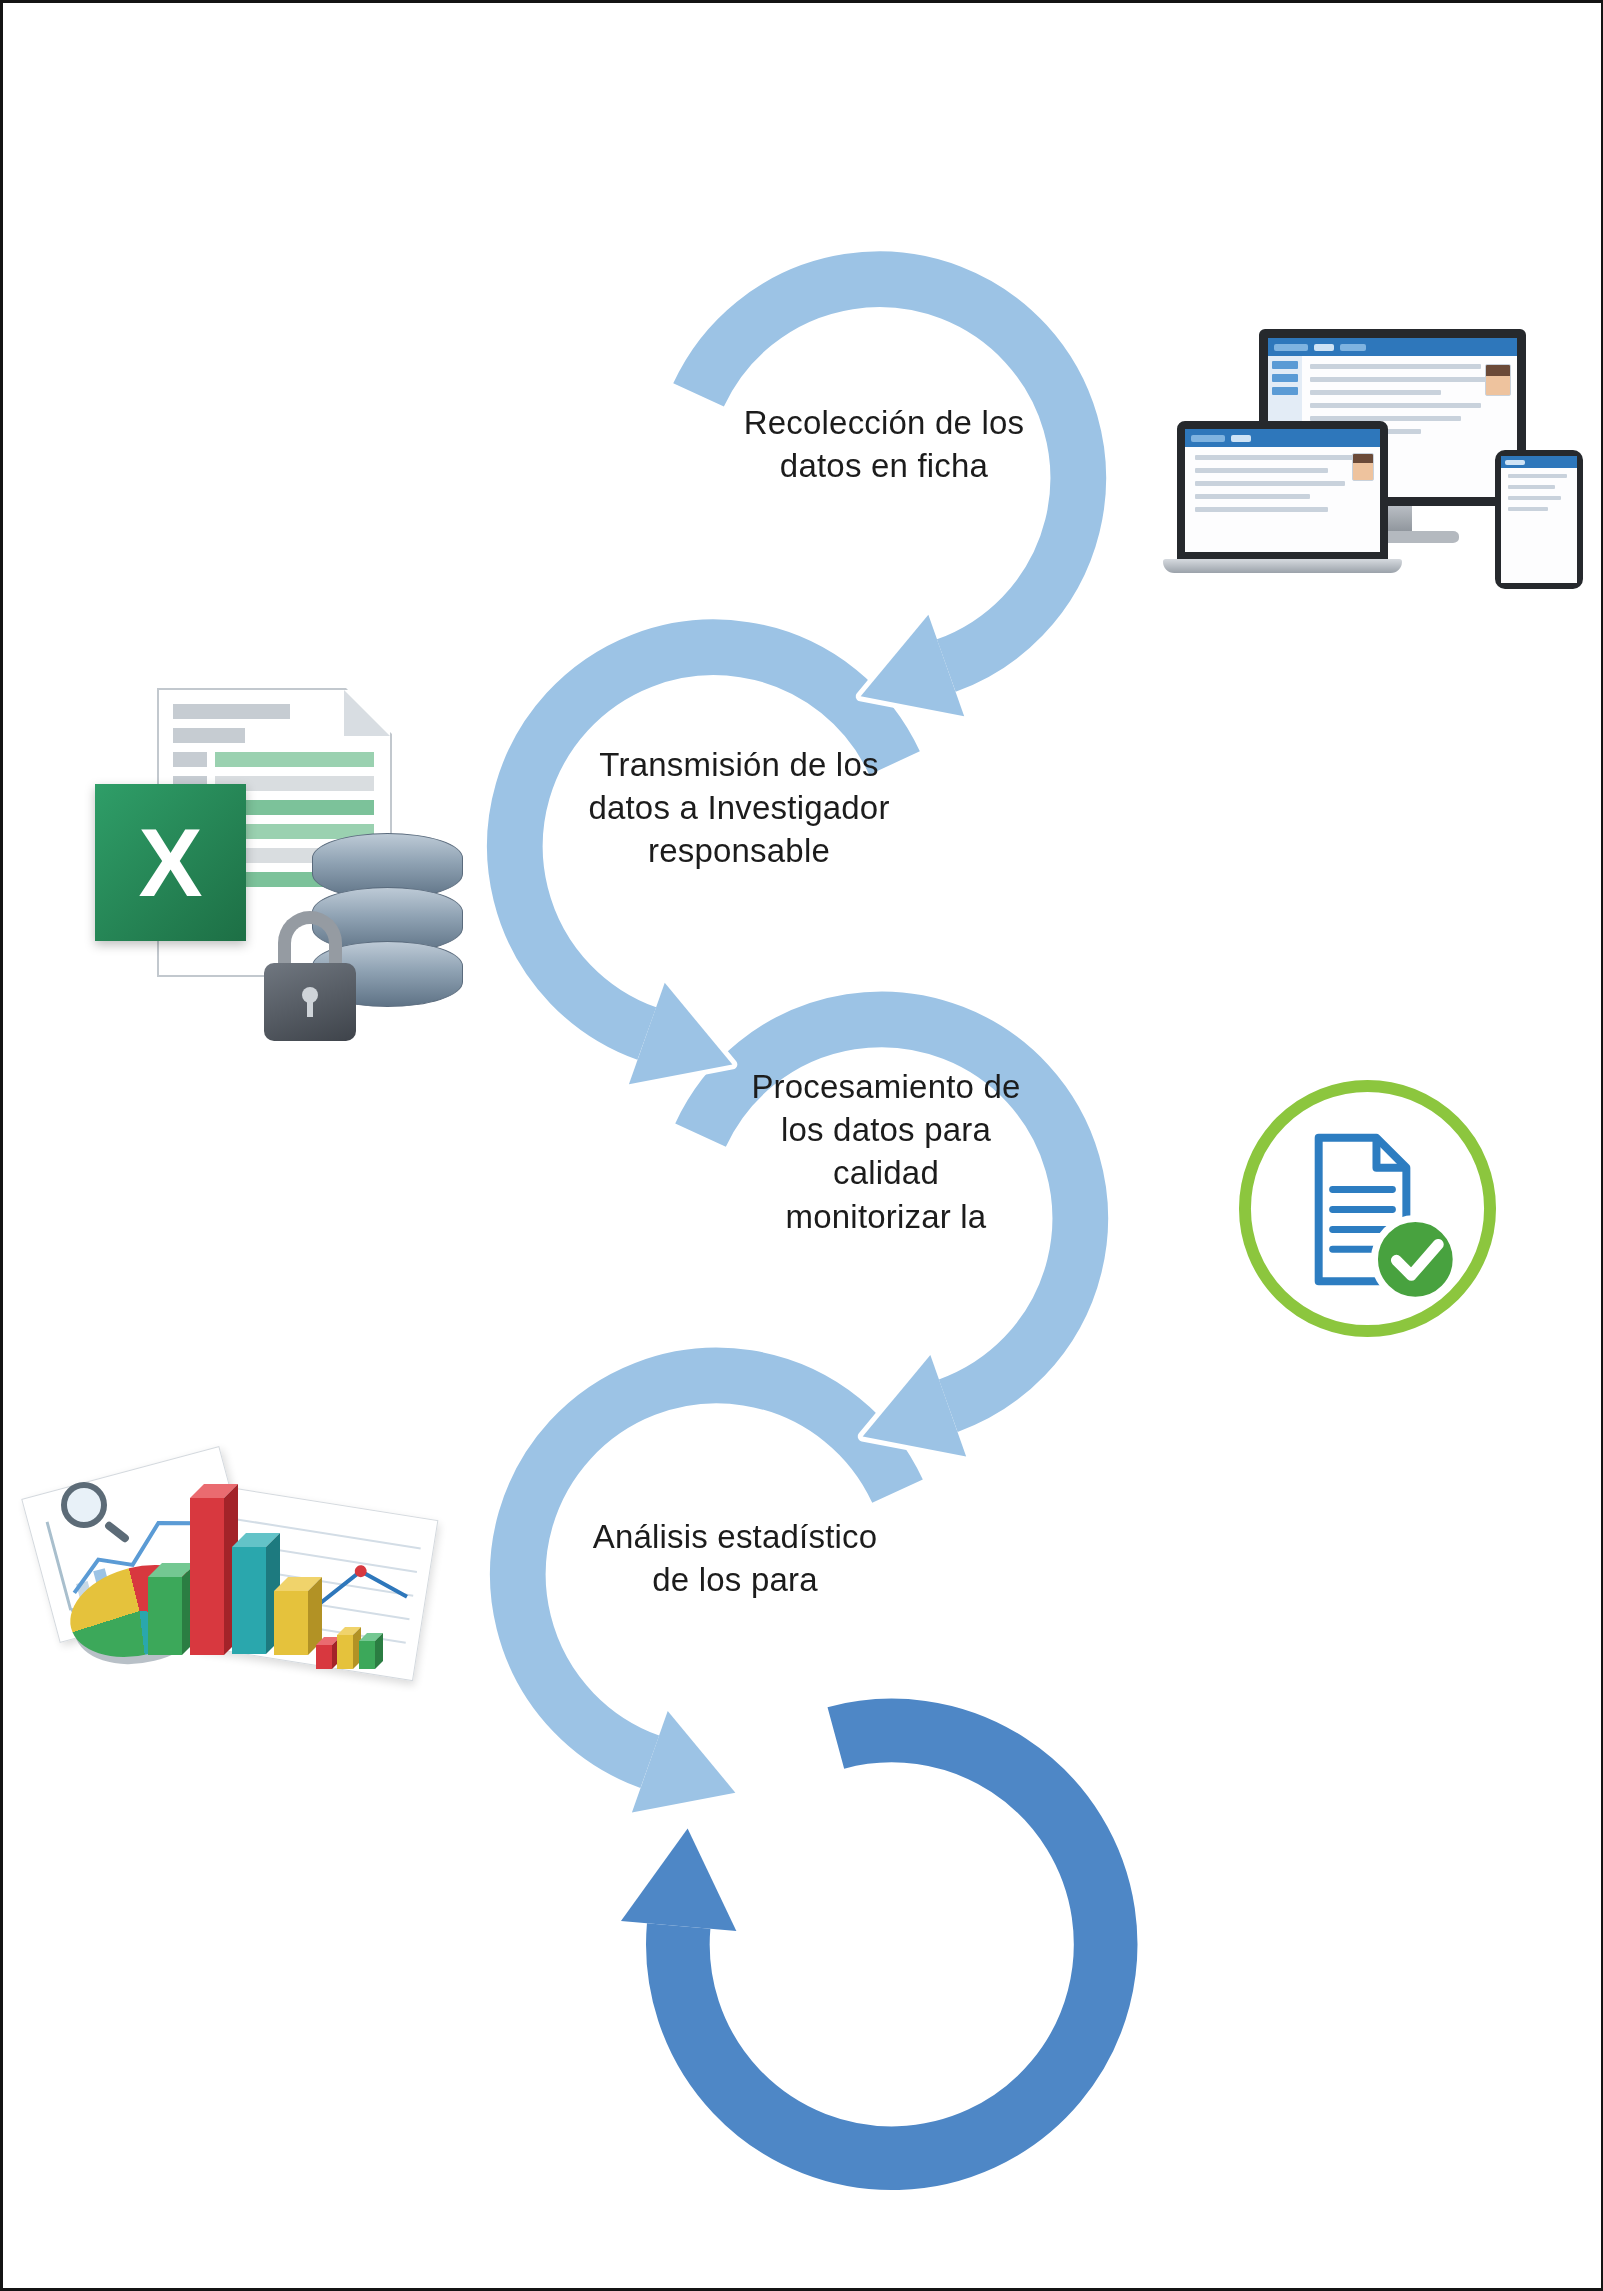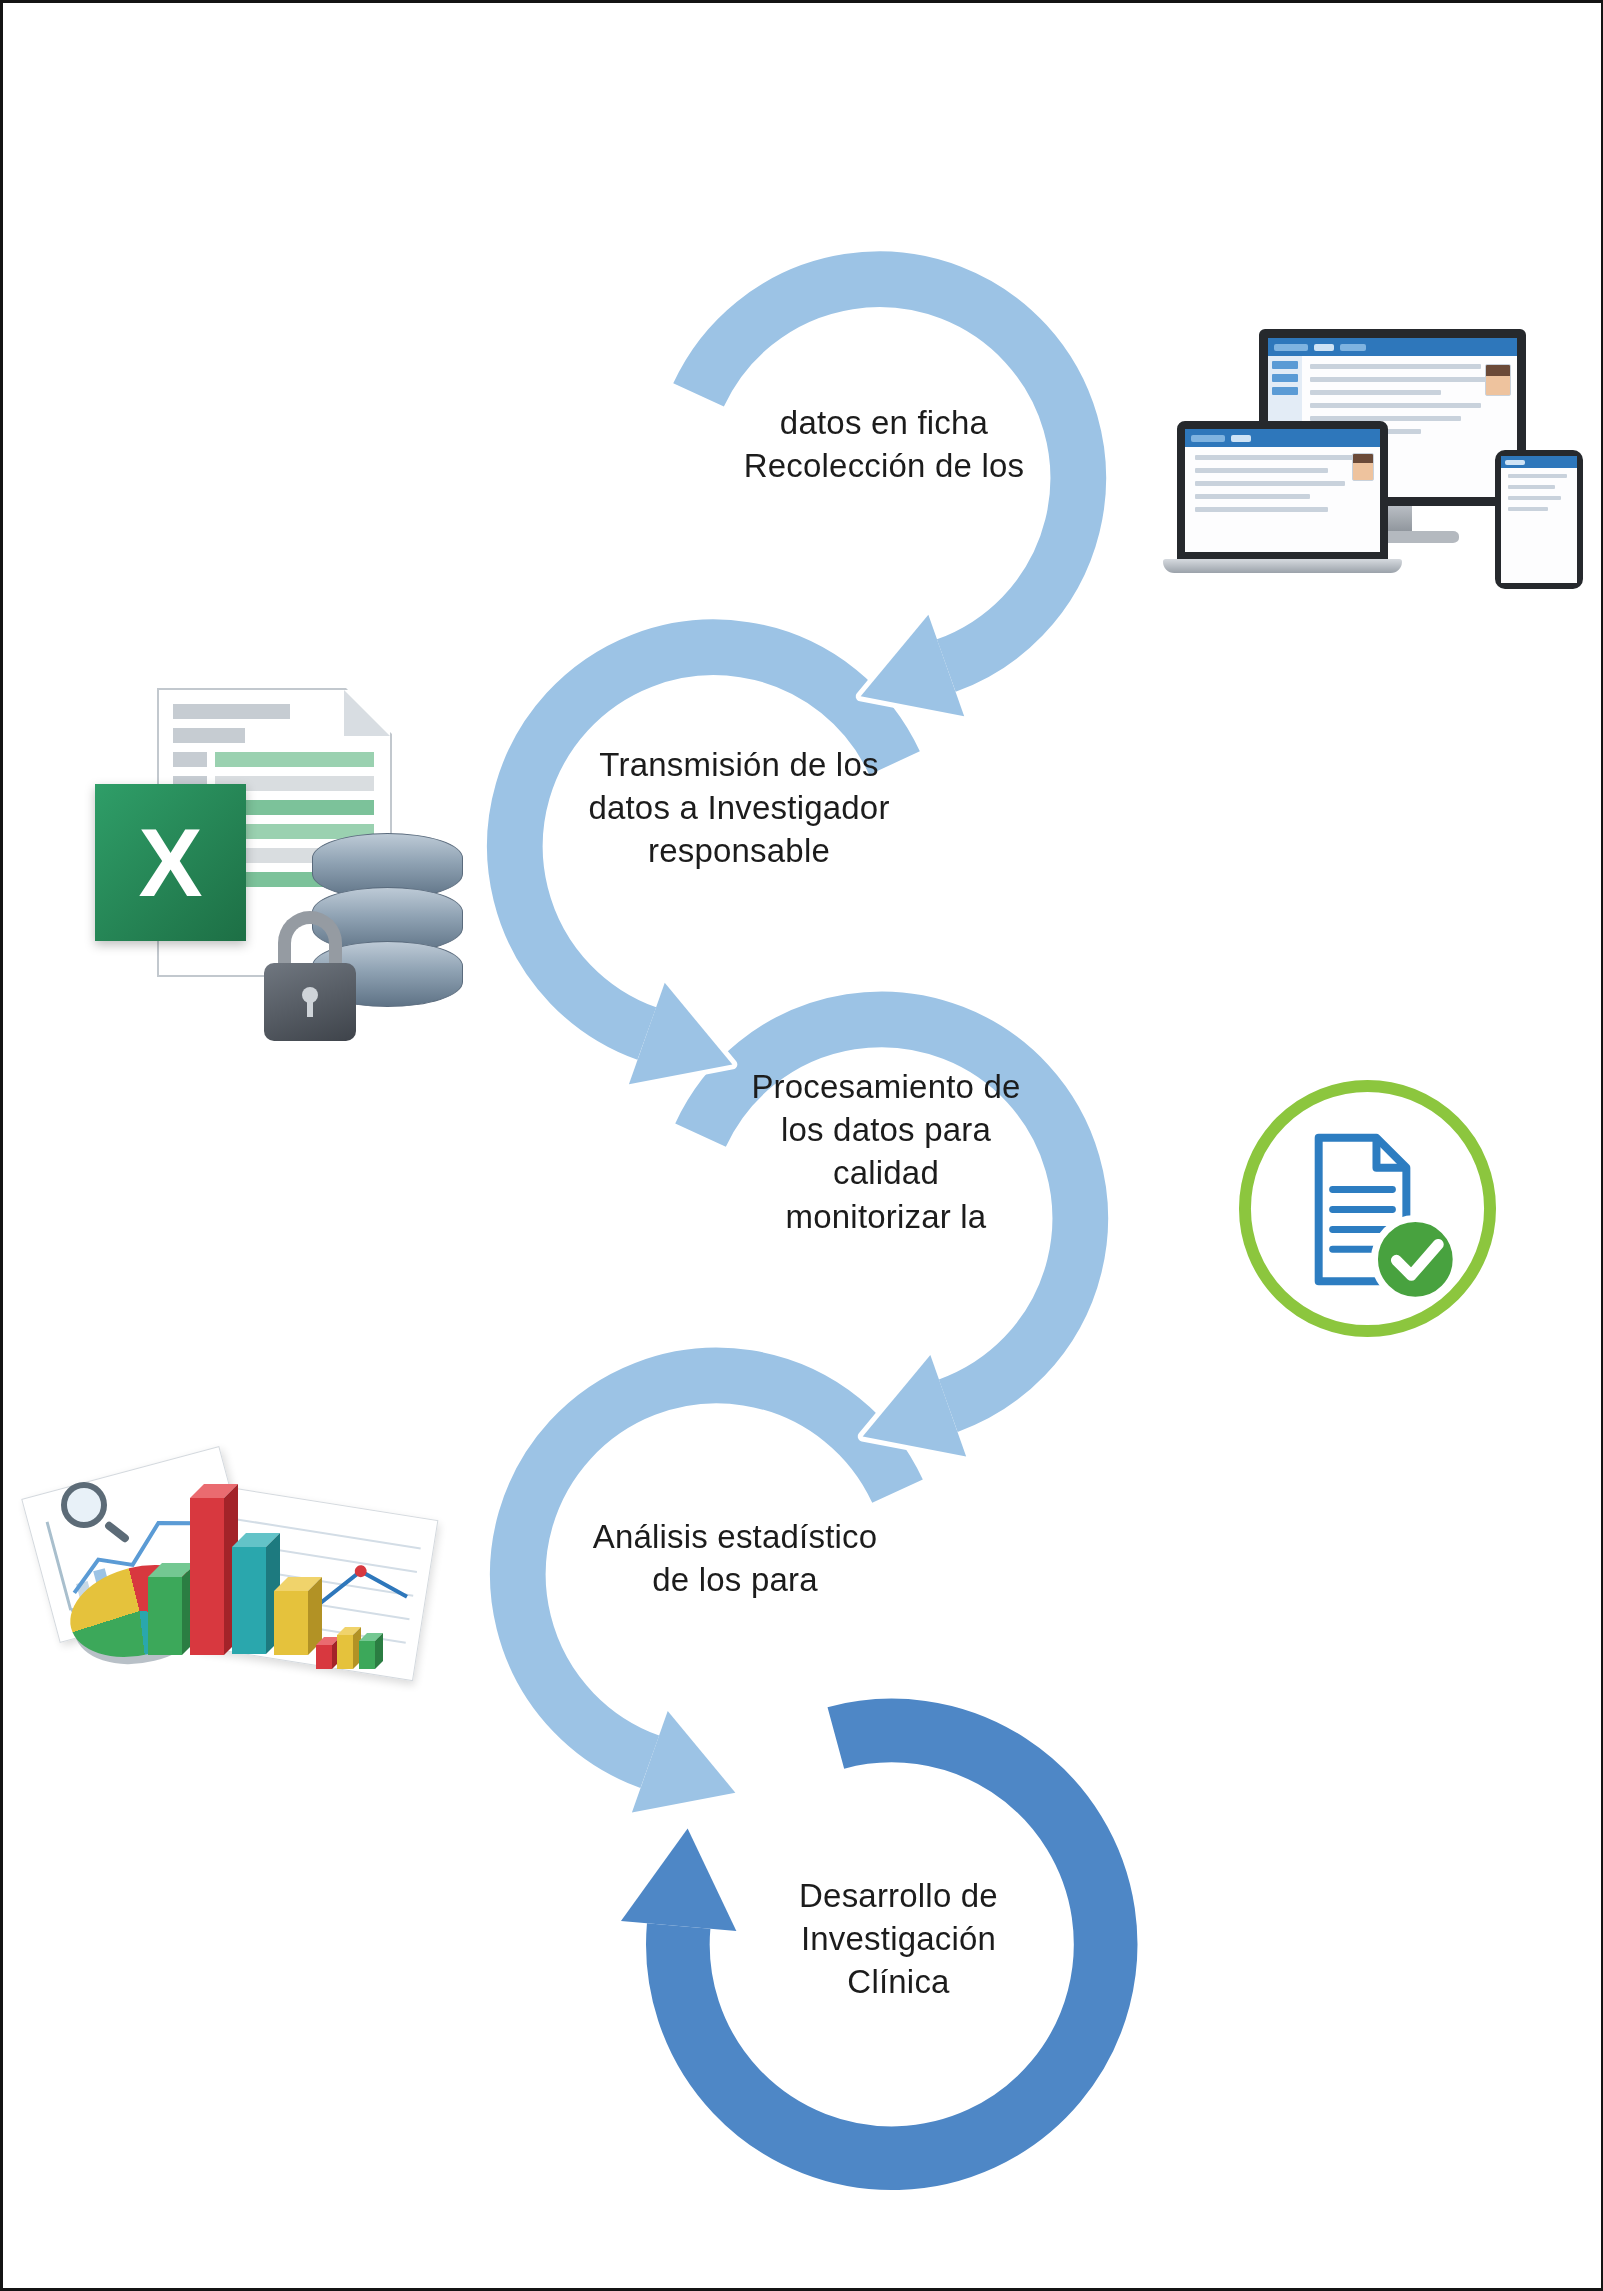--- a/index.html
+++ b/index.html
@@ -144,42 +144,37 @@
     </g>
     <g>
       <path d="M 699 394 A 200 200 0 1 1 948 666" fill="none" stroke="#ffffff" stroke-width="68"></path>
       <polygon points="862,697 930,615 966,717" fill="#9CC3E5" stroke="#ffffff" stroke-width="10" stroke-linejoin="round"></polygon>
       <path d="M 699 394 A 200 200 0 1 1 948 666" fill="none" stroke="#9CC3E5" stroke-width="56"></path>
       <polygon points="862,697 930,615 966,717" fill="#9CC3E5"></polygon>
     </g>
   </svg>
 
   <div class="step-label lbl1">
+    <div>Recolección de los</div>
     <div>datos en ficha</div>
-    <div>Recolección de los</div>
   </div>
   <div class="step-label lbl2">
     <div>Transmisión de los</div>
     <div>datos a Investigador</div>
     <div>responsable</div>
   </div>
   <div class="step-label lbl3">
     <div>Procesamiento de</div>
     <div>los datos para</div>
     <div>calidad</div>
     <div>monitorizar la</div>
   </div>
   <div class="step-label lbl4">
     <div>Análisis estadístico</div>
     <div>de los para</div>
-  </div>
-  <div class="step-label lbl5">
-    <div>Desarrollo de</div>
-    <div>Investigación</div>
-    <div>Clínica</div>
   </div>
 
   <div class="devices-art">
     <div class="monitor">
       <div class="scr">
         <div class="scr-head">
           <i class="chip c1"></i>
           <i class="chip c2"></i>
           <i class="chip c3"></i>
         </div>

